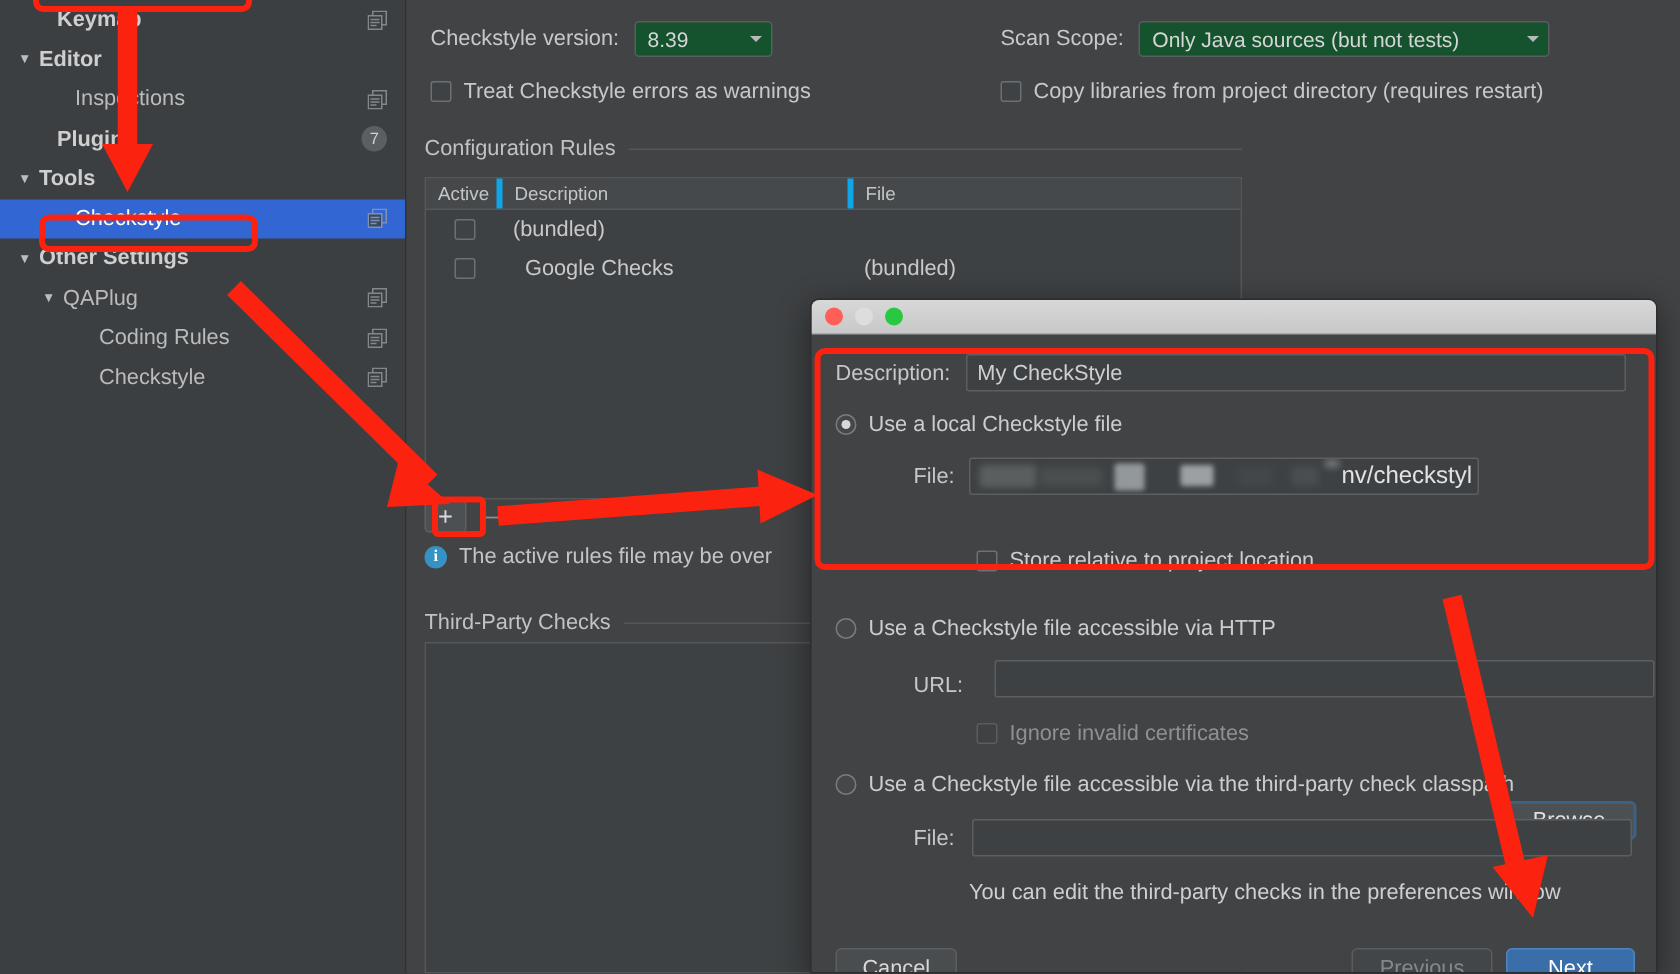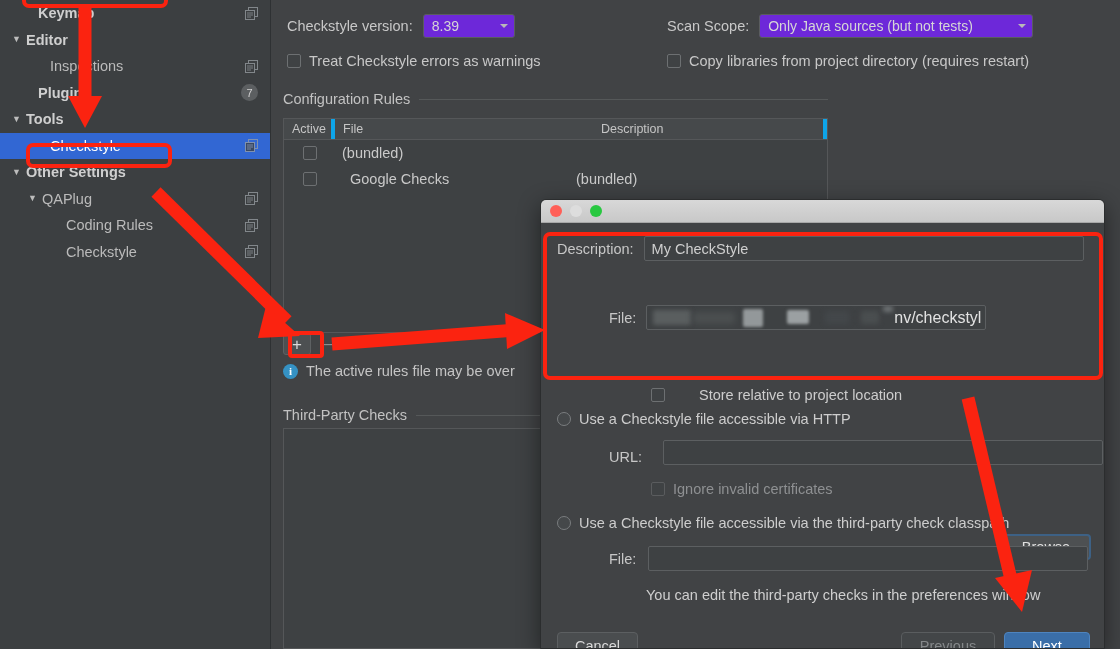--- a/index.html
+++ b/index.html
@@ -73,21 +73,21 @@
     position: absolute; left: 271px; top: 0;
     width: 849px; height: 649px;
     background: #414345;
   }
   .row1 { position: absolute; left: 16px; top: 14px; display:flex; align-items:center; }
   .row1b { position: absolute; left: 396px; top: 14px; display:flex; align-items:center; }
   .lbl { color: #c8c8c8; font-size: 14.5px; white-space: nowrap; }
   .combo {
     margin-left: 10px;
     height: 24px;
-    background: #6d28d9;
+    background: #14532d;
     border: 1px solid #5a5d5f;
     border-radius: 3px;
     display: flex; align-items: center;
     padding: 0 6px 0 8px;
     color: #d6d6d6;
     font-size: 14px;
     position: relative;
   }
   .combo .cval { flex: 1 1 auto; white-space: nowrap; }
   .combo .caret {
@@ -412,22 +412,22 @@
     </div>
 
     <div class="group-title" id="cfgTitle">
       <span>Configuration Rules</span>
       <span class="gt-line"></span>
     </div>
 
     <div class="table-wrap">
       <div class="thead">
         <div class="th active">Active</div>
+        <div class="th desc">Description</div>
         <div class="th file">File</div>
-        <div class="th desc">Description</div>
       </div>
       <div id="tableRows">
           <div class="trow">
             <div class="td-active">
               <span class="cbox" style="margin-right:0"></span>
             </div>
             <div class="td-file">(bundled)</div>
           </div>
           <div class="trow">
             <div class="td-active">
@@ -466,40 +466,44 @@
 
     <div class="dbody">
 
       <div class="d-desc-row">
         <span class="d-lbl">Description:</span>
         <div class="tfield" style="margin-left:10px; width:440px;">
           <span>My CheckStyle</span>
         </div>
       </div>
 
+      <div class="radio-row" style="left:16px; top:52px;">
+        <span class="radio on"></span>
+        <span class="r-lbl">Use a local Checkstyle file</span>
+      </div>
 
       <div style="position:absolute; left:68px; top:82px; display:flex; align-items:center; width:481px;">
         <span class="d-lbl">File:</span>
         <div class="tfield" style="margin-left:10px; width:340px; padding:0;">
           <div class="path-blur">
             <div class="blk" style="left:6px;  top:4px;  width:38px; height:15px; background:#5a5e5f; filter:blur(2px);"></div>
             <div class="blk" style="left:46px; top:6px;  width:42px; height:12px; background:#4b4f50; filter:blur(3px);"></div>
             <div class="blk" style="left:96px; top:3px;  width:20px; height:18px; background:#93989a; filter:blur(1.6px);"></div>
             <div class="blk" style="left:140px;top:4px;  width:22px; height:14px; background:#9ba0a2; filter:blur(1.8px);"></div>
             <div class="blk" style="left:178px;top:5px;  width:24px; height:13px; background:#43474a; filter:blur(2.5px);"></div>
             <div class="blk" style="left:214px;top:5px;  width:18px; height:13px; background:#4a4e50; filter:blur(2.5px);"></div>
             <div class="blk" style="left:236px;top:0px;  width:10px; height:6px;  background:#6e7274; filter:blur(2px);"></div>
             <span style="position:absolute; right:4px; top:3px; color:#e2e2e2; font-size:16px; white-space:nowrap;">nv/checkstyl</span>
             <span style="position:absolute; right:4px; top:3px; color:#e2e2e2; font-size:14.5px;">&nbsp;</span>
           </div>
         </div>
       </div>
       <div class="browse-btn" style="left:460px; top:311px;">Browse</div>
 
-      <div class="radio-row" style="left:110px; top:164px;gap:26px;">
+      <div class="radio-row" style="left:110px; top:143px;">
         <span class="cbox"></span>
         <span class="r-lbl">Store relative to project location</span>
       </div>
 
       <div class="radio-row" style="left:16px; top:188px;">
         <span class="radio"></span>
         <span class="r-lbl">Use a Checkstyle file accessible via HTTP</span>
       </div>
 
       <div style="position:absolute; left:68px; top:217px; display:flex; align-items:flex-end;">

